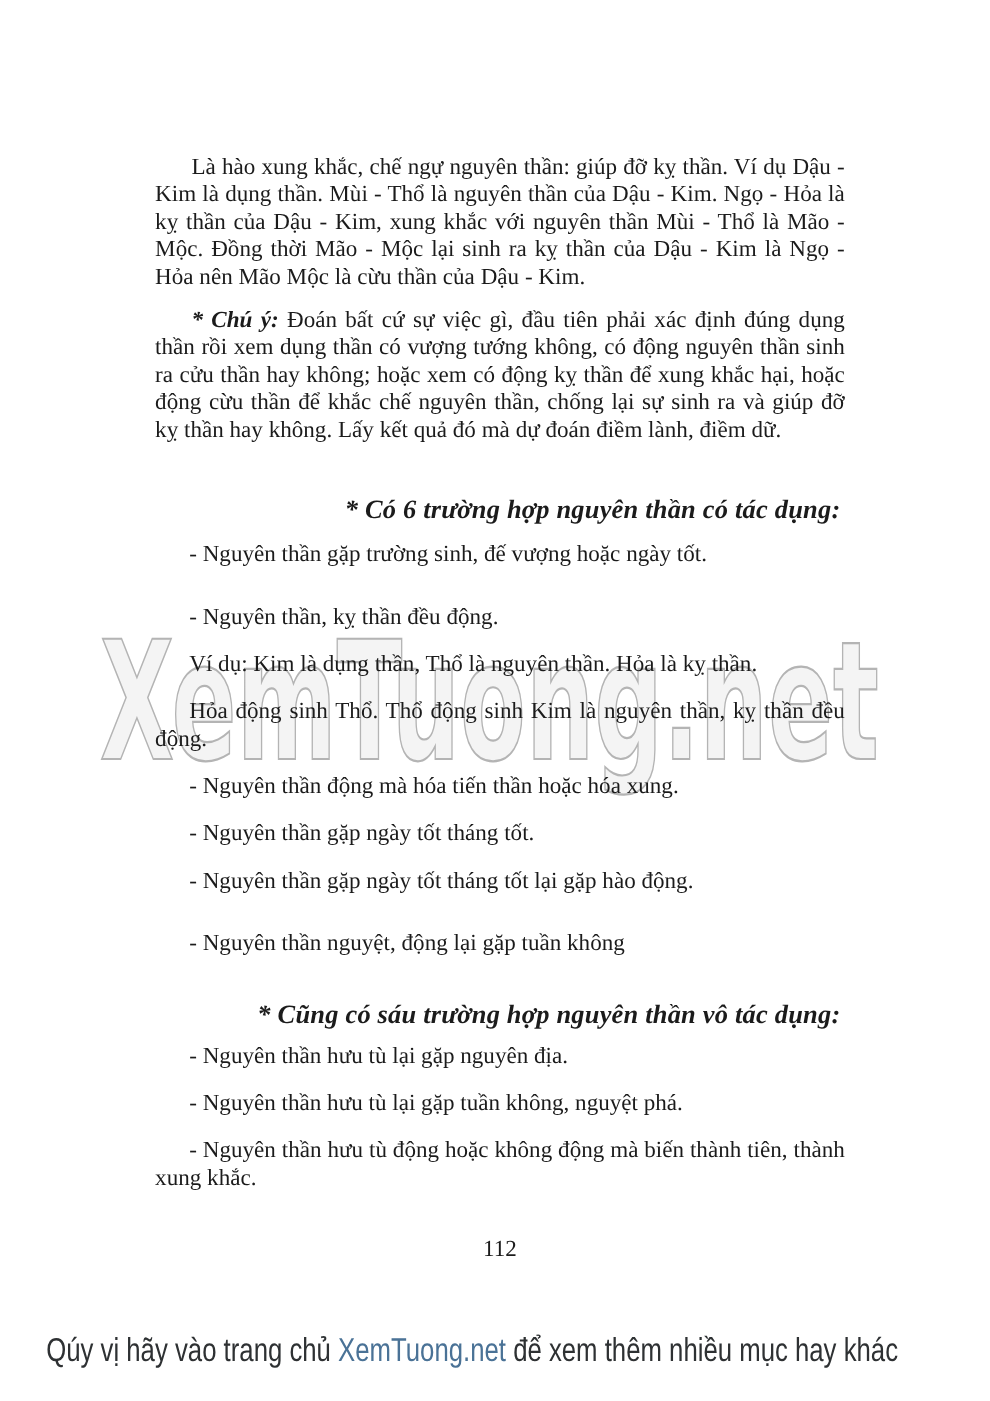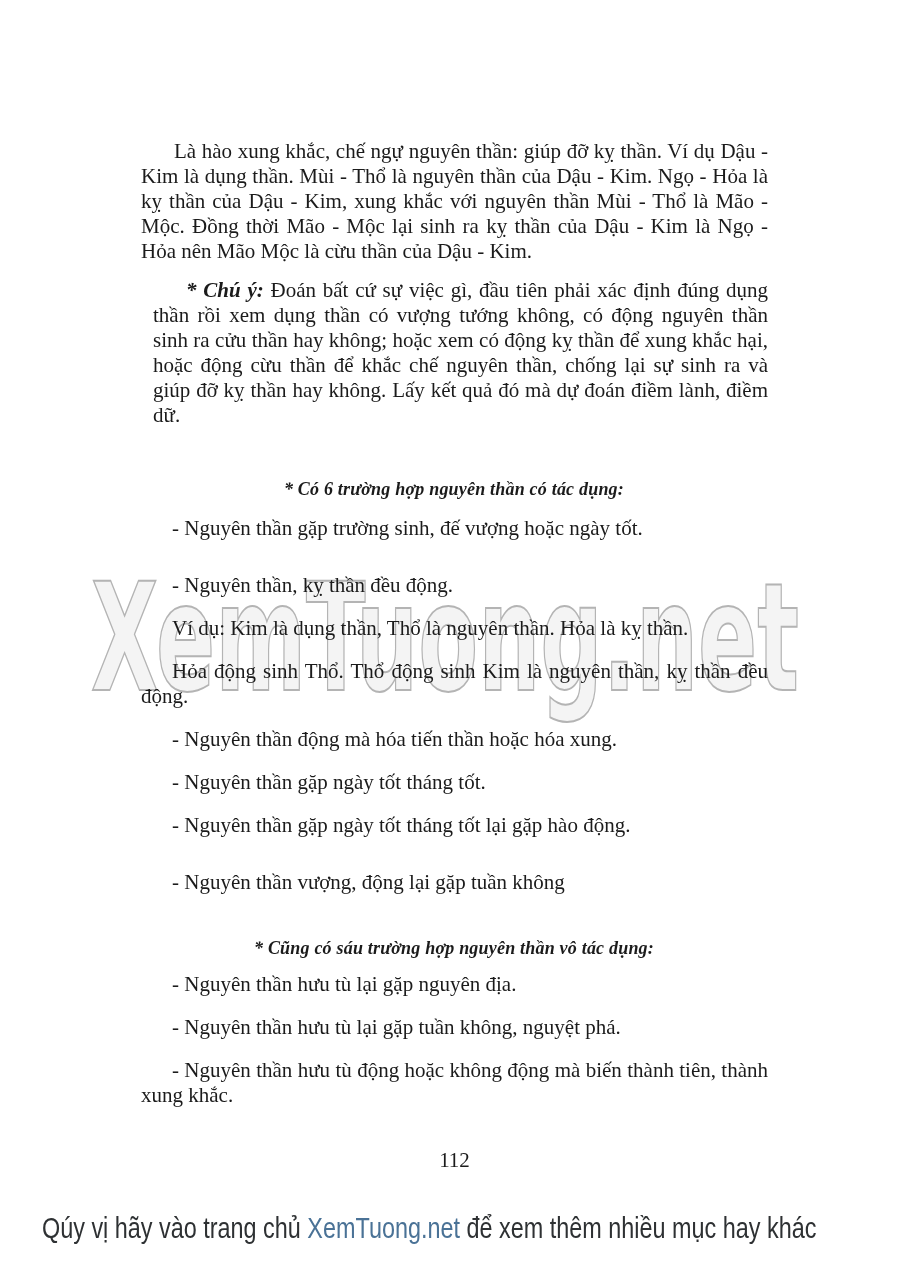--- a/index.html
+++ b/index.html
@@ -33,36 +33,36 @@
     z-index: 2;
     font-size: 21px;
     line-height: 25px;
     text-align: justify;
   }
 
   .para {
     margin: 0;
     text-indent: 33px;
   }
-  .para-note { margin-top: 14px; margin-left: 12px; }
+  .para-note { margin-top: 14px; }
 
   .note-label {
     font-weight: bold;
     font-style: italic;
   }
 
   .section-heading {
     margin: 4px;
     margin-left: 3px;
-    font-size: 18px;
+    font-size: 24px;
     line-height: 30px;
     font-weight: bold;
     font-style: italic;
     letter-spacing: 0.2px;
-    text-align: center;
+    text-align: right;
   }
   .heading-1 { margin-top: 46px; }
   .heading-2 { margin-top: 38px; }
 
   .item {
     margin: 0;
     margin-top: 18px;
     text-indent: 31px;
   }
   .item-first { margin-top: 12px; }
@@ -116,21 +116,21 @@
 
     <h2 class="section-heading heading-1">* Có 6 trường hợp nguyên thần có tác dụng:</h2>
 
     <p class="item item-first">- Nguyên thần gặp trường sinh, đế vượng hoặc ngày tốt.</p>
     <p class="item item-close">- Nguyên thần, kỵ thần đều động.</p>
     <p class="item">Ví dụ: Kim là dụng thần, Thổ là nguyên thần. Hỏa là kỵ thần.</p>
     <p class="item">Hỏa động sinh Thổ. Thổ động sinh Kim là nguyên thần, kỵ thần đều động.</p>
     <p class="item">- Nguyên thần động mà hóa tiến thần hoặc hóa xung.</p>
     <p class="item">- Nguyên thần gặp ngày tốt tháng tốt.</p>
     <p class="item">- Nguyên thần gặp ngày tốt tháng tốt lại gặp hào động.</p>
-    <p class="item item-close">- Nguyên thần vượng, động lại gặp tuần không</p>
+    <p class="item item-close">- Nguyên thần nguyệt, động lại gặp tuần không</p>
 
     <h2 class="section-heading heading-2">* Cũng có sáu trường hợp nguyên thần vô tác dụng:</h2>
 
     <p class="item item-tight">- Nguyên thần hưu tù lại gặp nguyên địa.</p>
     <p class="item">- Nguyên thần hưu tù lại gặp tuần không, nguyệt phá.</p>
     <p class="item">- Nguyên thần hưu tù động hoặc không động mà biến thành tiên, thành xung khắc.</p>
 
     <p class="page-number">112</p>
 
   </div>

